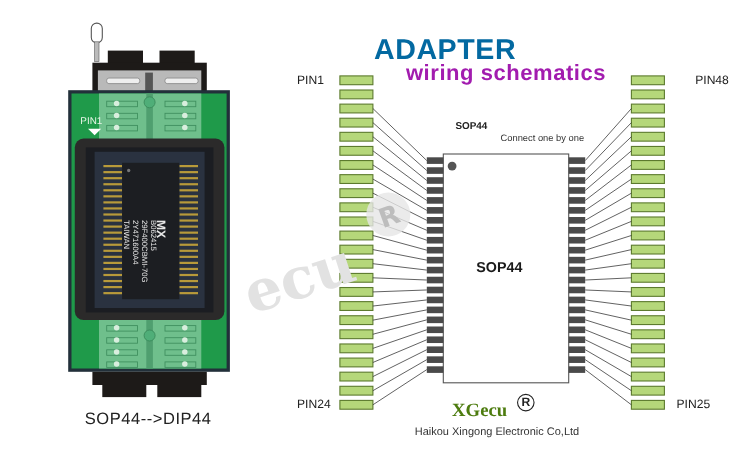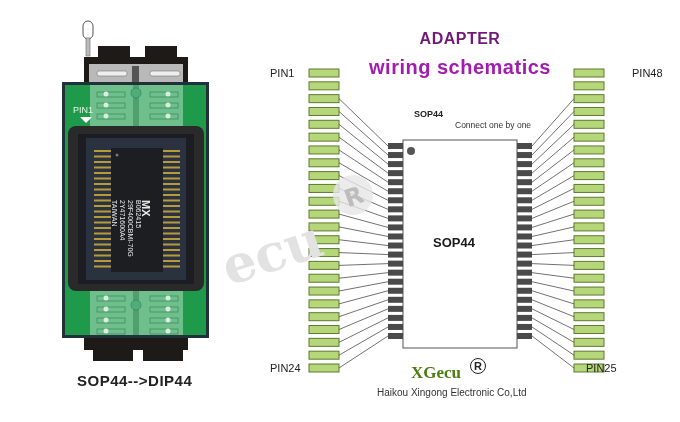--- a/index.html
+++ b/index.html
@@ -1,32 +1,32 @@
 <!DOCTYPE html>
 <html><head>
 <meta charset="utf-8">
 <style>
   html, body { margin: 0; padding: 0; background: #ffffff; }
   body { width: 680px; height: 422px; position: relative; overflow: hidden;
          font-family: "Liberation Sans", sans-serif; }
   .abs { position: absolute; }
   svg { position: absolute; left: 0; top: 0; }
-  .title { left: 340px; width: 240px; top: 30px; text-align: center; font-weight: bold;
-           font-size: 16px; color: #701a75; letter-spacing: 0.5px; }
+  .title { left: 340px; width: 240px; top: 30px; text-align: left; font-weight: bold;
+           font-size: 26px; color: #0369a1; letter-spacing: 0.5px; }
   .subtitle { left: 330px; width: 260px; top: 56px; text-align: center; font-size: 20px;
               color: #a21caf; letter-spacing: 0.5px; font-weight: bold; }
   .pinlabel { font-size: 11px; color: #222; }
   .chiplabel { font-size: 9px; font-weight: bold; color: #222; }
   .chipsub { font-size: 8.5px; color: #333; margin-left: 44px; }
   .chipname { font-size: 13px; font-weight: bold; color: #1a1a1a; }
   .brand { font-family: Liberation Serif, serif; font-size: 17px; font-weight: bold; color: #4d7c0f; }
   .reg { font-size: 11px; color: #222; border: 1.2px solid #222; border-radius: 50%;
          width: 14px; height: 14px; line-height: 14px; text-align: center; font-weight: bold; }
   .company { font-size: 10px; color: #333; }
-  .adapter-caption { font-size: 15px; color: #222; letter-spacing: 0.5px; font-weight: bold; }
+  .adapter-caption { font-size: 15px; color: #222; letter-spacing: 0.5px; }
   .pin1-board { font-size: 9px; color: #e8f5e8; }
 </style>
 </head>
 <body>
 
 <svg id="schematic-svg" width="680" height="422" viewBox="0 0 680 422">
     <rect x="403" y="140" width="114" height="208" fill="#fff" stroke="#555" stroke-width="1"></rect>
     <circle cx="411" cy="151" r="4" fill="#555"></circle>
     <rect x="309" y="69" width="30" height="8" fill="#b5d77a" stroke="#5c7a2e" stroke-width="1"></rect>
     <rect x="574" y="69" width="30" height="8" fill="#b5d77a" stroke="#5c7a2e" stroke-width="1"></rect>
@@ -295,21 +295,21 @@
 
 <div class="abs pin1-board" style="left:73px; top:105px;">PIN1</div>
 <div class="abs adapter-caption" style="left:77px; top:372px;">SOP44--&gt;DIP44</div>
 
 <div class="abs title">ADAPTER</div>
 <div class="abs subtitle">wiring schematics</div>
 
 <div class="abs pinlabel" style="left:270px; top:67px;">PIN1</div>
 <div class="abs pinlabel" style="left:270px; top:362px;">PIN24</div>
 <div class="abs pinlabel" style="left:612px; top:67px;margin-left:20px;">PIN48</div>
-<div class="abs pinlabel" style="left:586px; top:362px;">PIN25</div>
+<div class="abs pinlabel" style="left:615px; top:362px;">PIN25</div>
 
 <div class="abs chiplabel" style="left:414px; top:109px;">SOP44</div>
 <div class="abs chipsub" style="left:411px; top:120px;">Connect one by one</div>
 <div class="abs chipname" style="left:433px; top:235px;">SOP44</div>
 
 <div class="abs brand" style="left:411px; top:363px;">XGecu</div>
 <div class="abs reg" style="left:470px; top:358px;">R</div>
 <div class="abs company" style="left:377px; top:387px;text-align:center;">Haikou Xingong Electronic Co,Ltd</div>
 
 </body></html>

